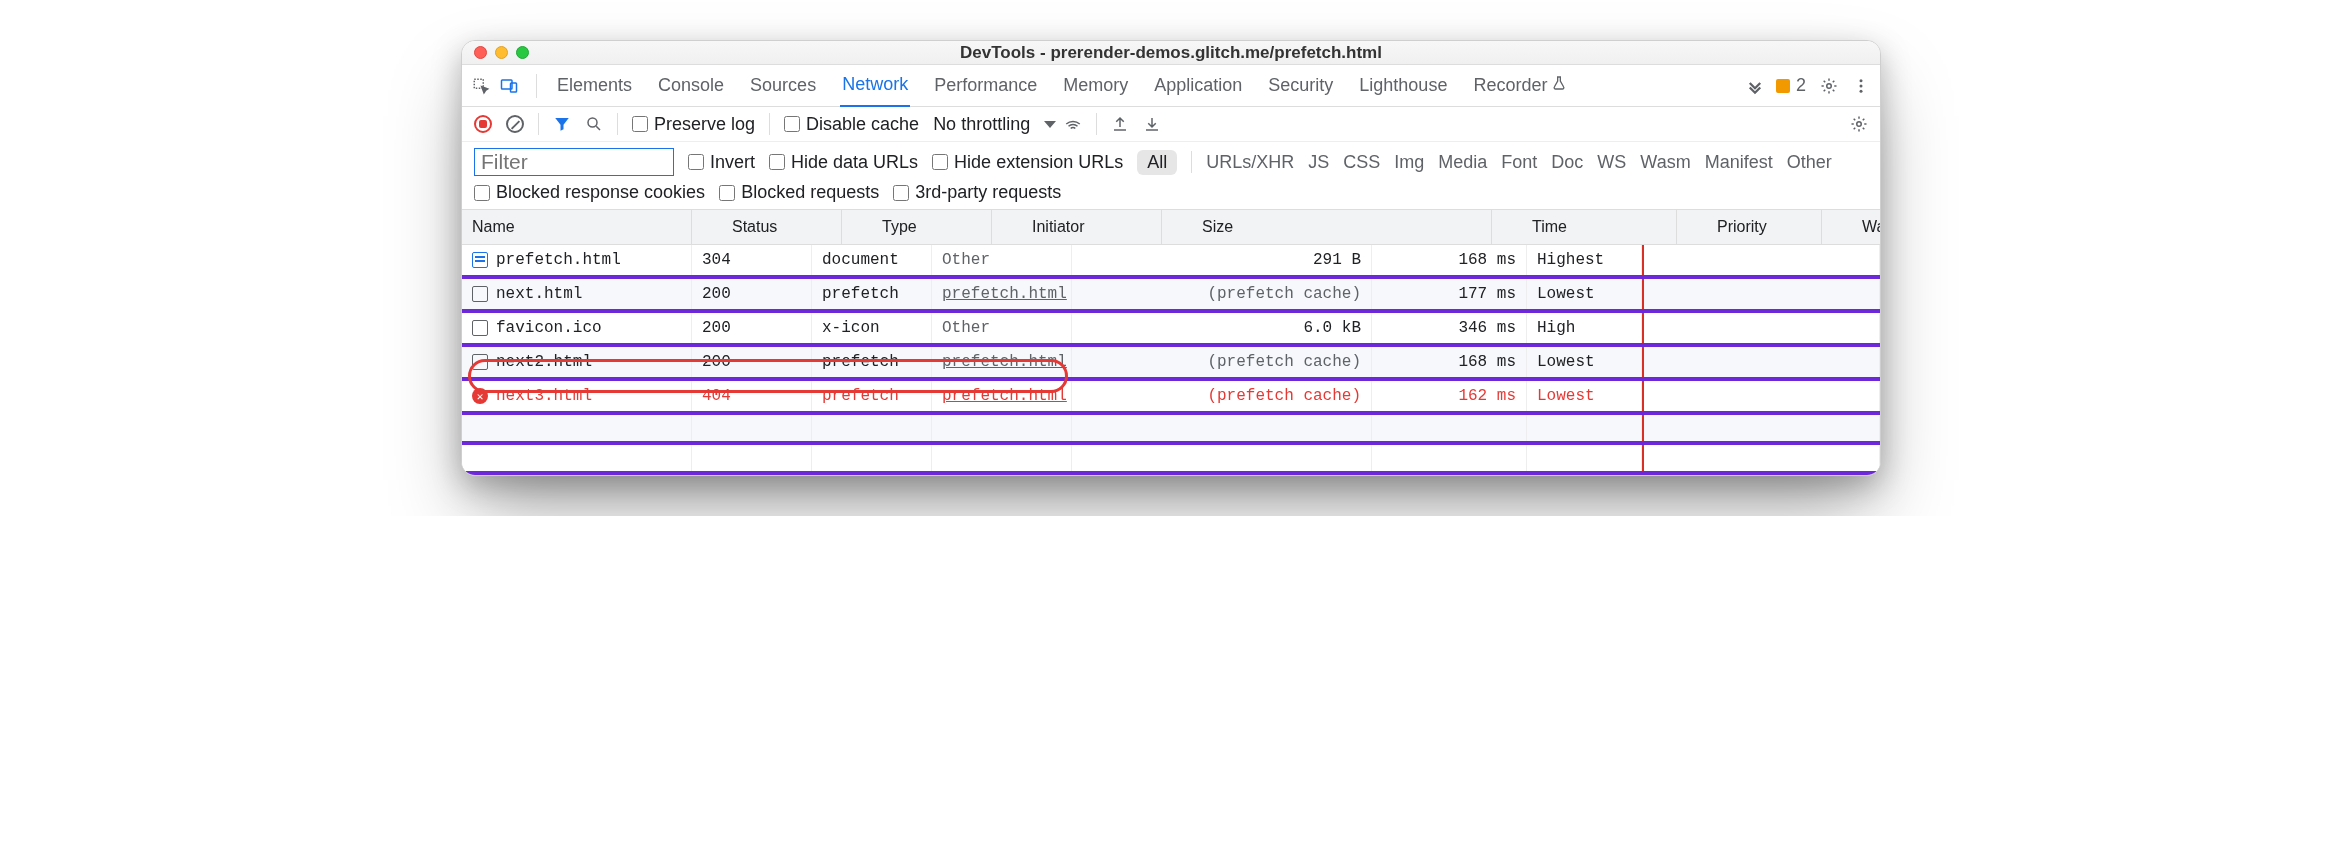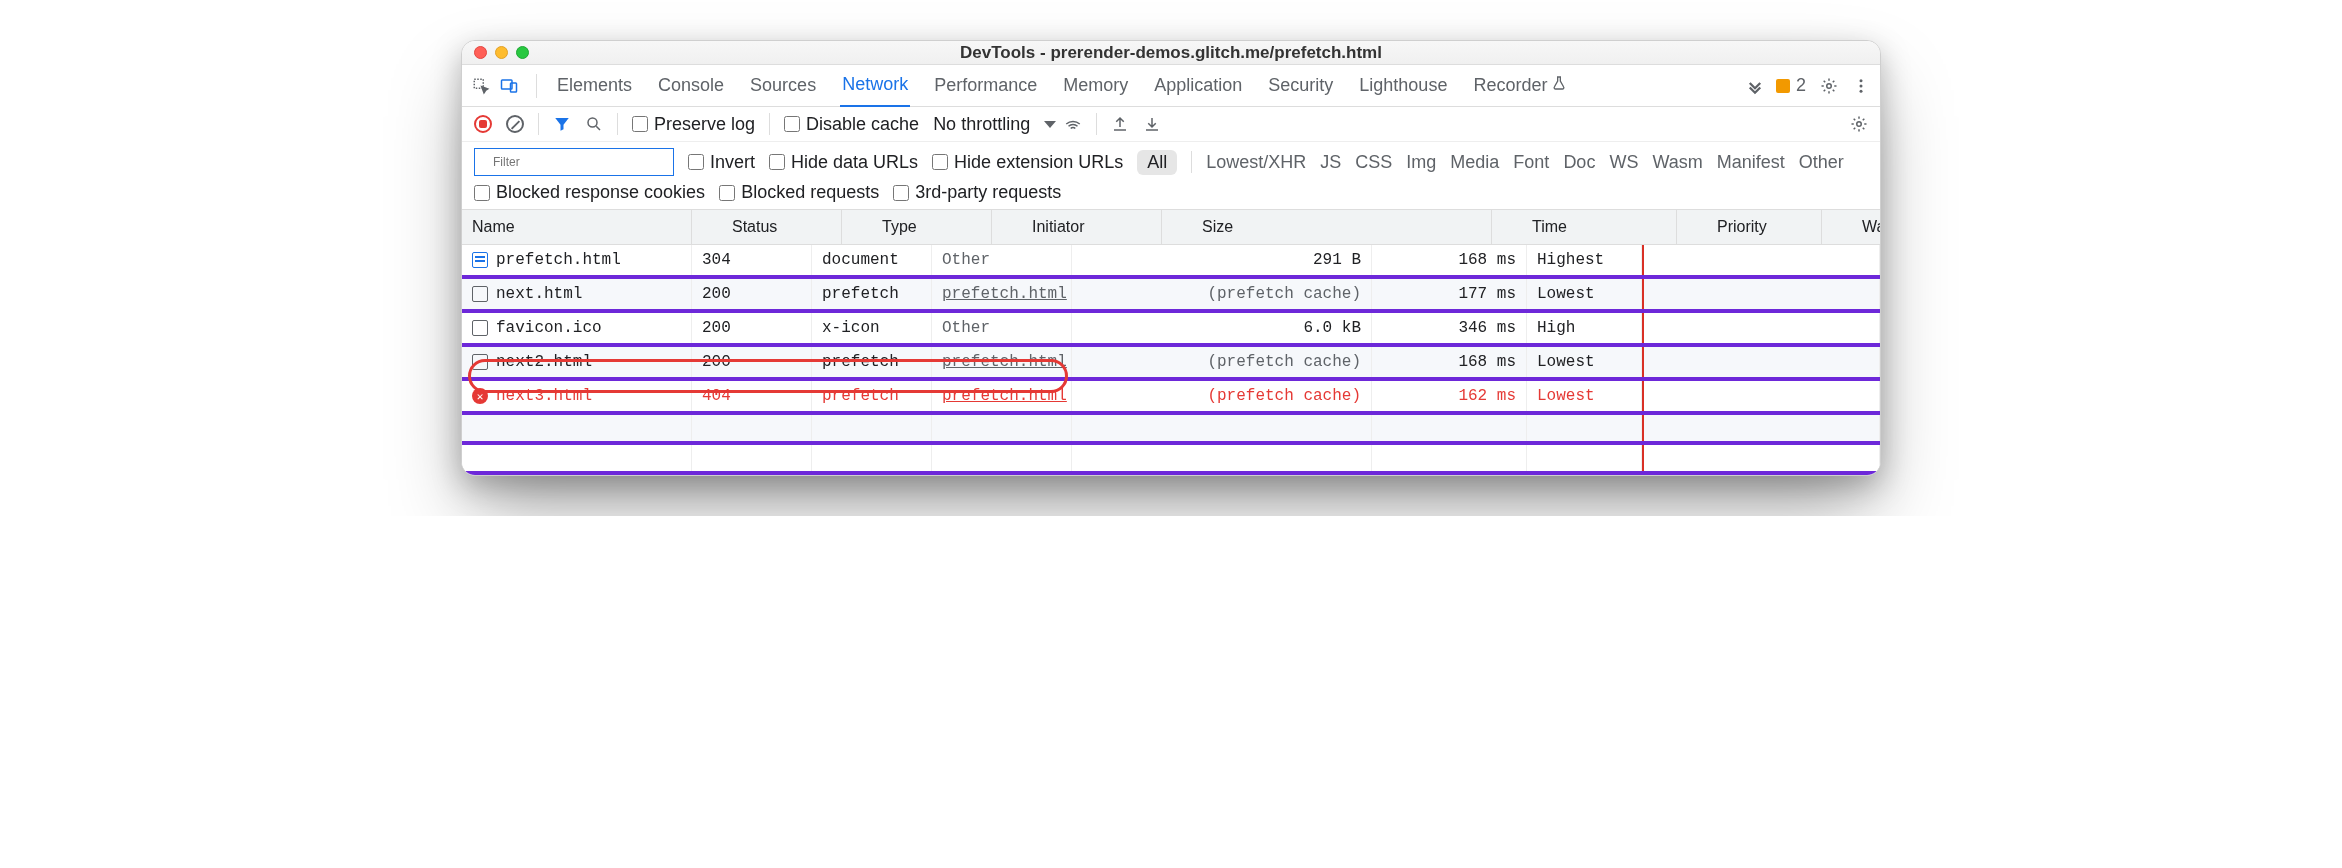--- a/index.html
+++ b/index.html
@@ -62,21 +62,21 @@
   .slash::after{content:"";position:absolute;left:2px;top:7px;width:11px;height:2px;background:#5f6368;transform:rotate(-45deg);}
   .funnel {color:#1a73e8;}
   .iconbtn { color:#5f6368; cursor:pointer; display:inline-flex; align-items:center; }
   .checkbox { display:flex; align-items:center; gap:6px; }
   .checkbox input { width:16px; height:16px; }
   .throttle { display:flex; align-items:center; gap:8px;}
   .throttle-sel { display:flex; align-items:center; gap:14px; color:#202124;}
   .caret{width:0;height:0;border-left:6px solid transparent;border-right:6px solid transparent;border-top:7px solid #5f6368;}
   
   .filterrow { display:flex; align-items:center; gap:14px; padding:6px 12px; flex-wrap:wrap; }
-  .filter-input { width:200px; height:28px; border:1px solid #1a73e8; outline:none; padding:2px 18px; font-size:12px; }
+  .filter-input { width:200px; height:28px; border:1px solid #1a73e8; outline:none; padding:2px 6px; font-size:21px; }
   .pill {
     padding:2px 10px; border-radius:6px; background:#e6e6e6; color:#202124;
   }
   .ftypes { display:flex; gap:14px; align-items:center; }
   .ftype { color:#5f6368; cursor:pointer; }
   
   .table-wrap { border-top:1px solid #ddd; }
   .thead, .row {
     display:grid;
     grid-template-columns: 230px 120px 120px 140px 300px 155px 115px 1fr;
@@ -270,21 +270,21 @@
         <input type="checkbox" style="">
         <span>Hide data URLs</span>
       </label>
     <label class="checkbox">
         <input type="checkbox" style="">
         <span>Hide extension URLs</span>
       </label>
     <span class="pill">All</span>
     <div class="sep" style="width:1px;height:22px;background:#ddd;"></div>
     <div class="ftypes" id="ftypes">
-        <span class="ftype">Lowest/XHR</span>
+        <span class="ftype">URLs/XHR</span>
         <span class="ftype">JS</span>
         <span class="ftype">CSS</span>
         <span class="ftype">Img</span>
         <span class="ftype">Media</span>
         <span class="ftype">Font</span>
         <span class="ftype">Doc</span>
         <span class="ftype">WS</span>
         <span class="ftype">Wasm</span>
         <span class="ftype">Manifest</span>
         <span class="ftype">Other</span>

